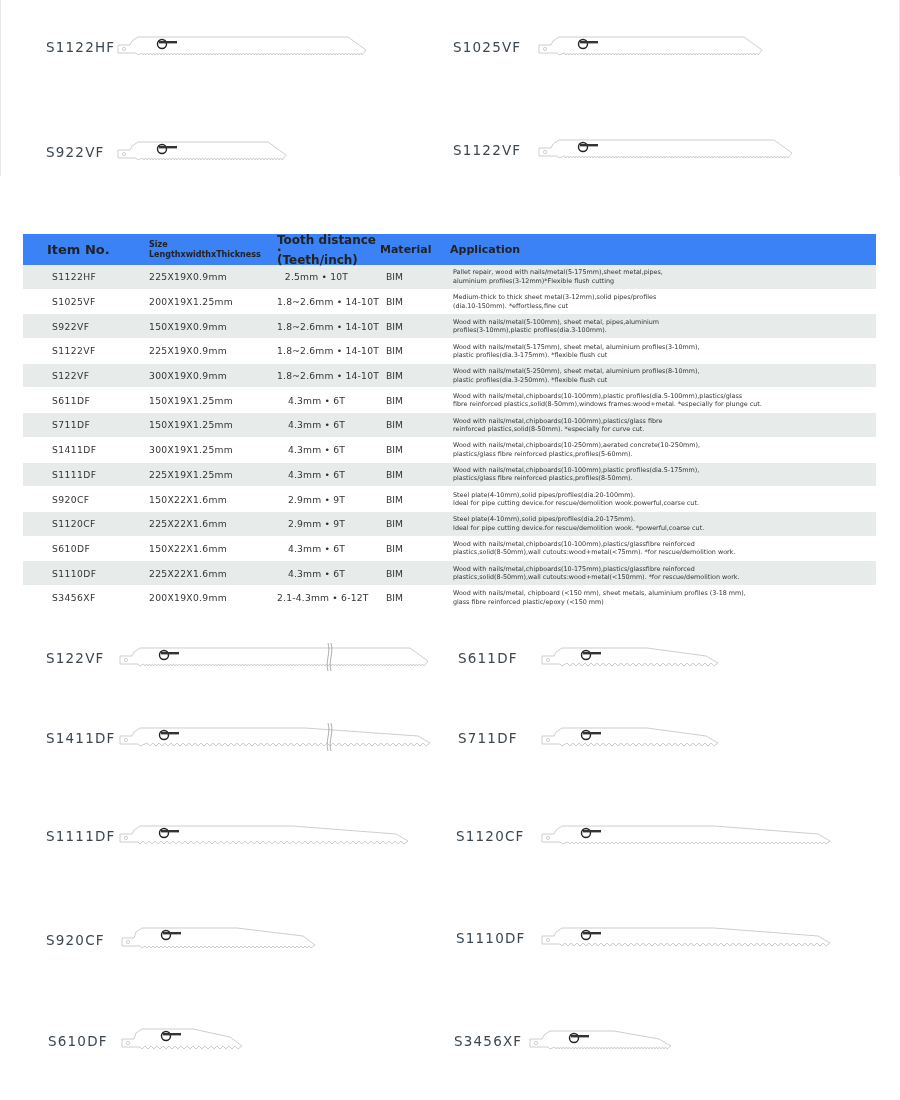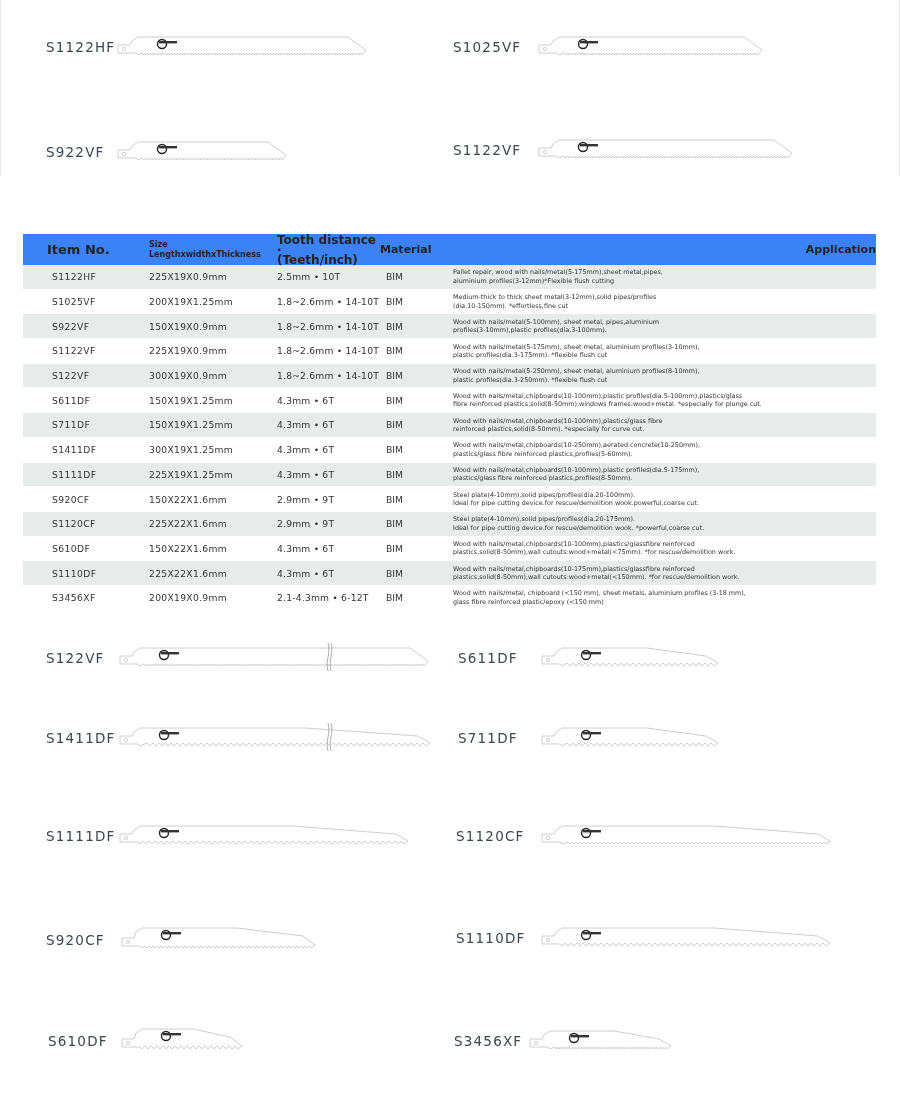--- a/index.html
+++ b/index.html
@@ -13,29 +13,29 @@
                  color:#3a4650; white-space:nowrap; font-weight:normal; }
   .blade-svg { position:absolute; top:0; overflow:visible; }
 
   .spec-table { position:absolute; left:23px; top:234px; width:853px; border-collapse:collapse;
                 table-layout:fixed; }
   .spec-table th { background:#3b82f6; color:#222; height:31px; padding:0; vertical-align:middle; }
   .th-item { font-size:13px; font-weight:bold; text-align:left; padding-left:24px !important; }
   .th-size { font-size:8px; font-weight:bold; text-align:left; line-height:10px; }
   .th-tooth { font-size:12px; font-weight:bold; text-align:left; line-height:10px; }
   .th-mat { font-size:11px; font-weight:bold; text-align:left; }
-  .th-app { font-size:11px; font-weight:bold; text-align:right; }
+  .th-app { font-size:11px; font-weight:bold; text-align:left; }
   .spec-table td { height:23.7px; padding:0; font-size:9.2px; color:#333; vertical-align:middle;
                    white-space:nowrap; }
   .spec-table tr.odd td { background:#e7eceb; }
   .spec-table tr.even td { background:#ffffff; }
   .spec-table tr td { border-bottom:1px solid #ffffff; }
   .c-item { padding-left:29px !important; letter-spacing:0.4px; }
   .c-size { padding-left:0; letter-spacing:0.3px; }
-  .c-tooth { text-align:left; padding-right:24px !important; letter-spacing:0.2px; }
+  .c-tooth { text-align:center; padding-right:24px !important; letter-spacing:0.2px; }
   .c-mat { padding-left:6px !important; }
   .c-app { font-size:6.4px !important; line-height:8.4px; white-space:normal !important;
            padding-left:3px !important; color:#333; }
   .c-app span { display:block; white-space:nowrap; }
 </style>
 </head>
 <body>
 
 <div class="topframe"></div>
 

